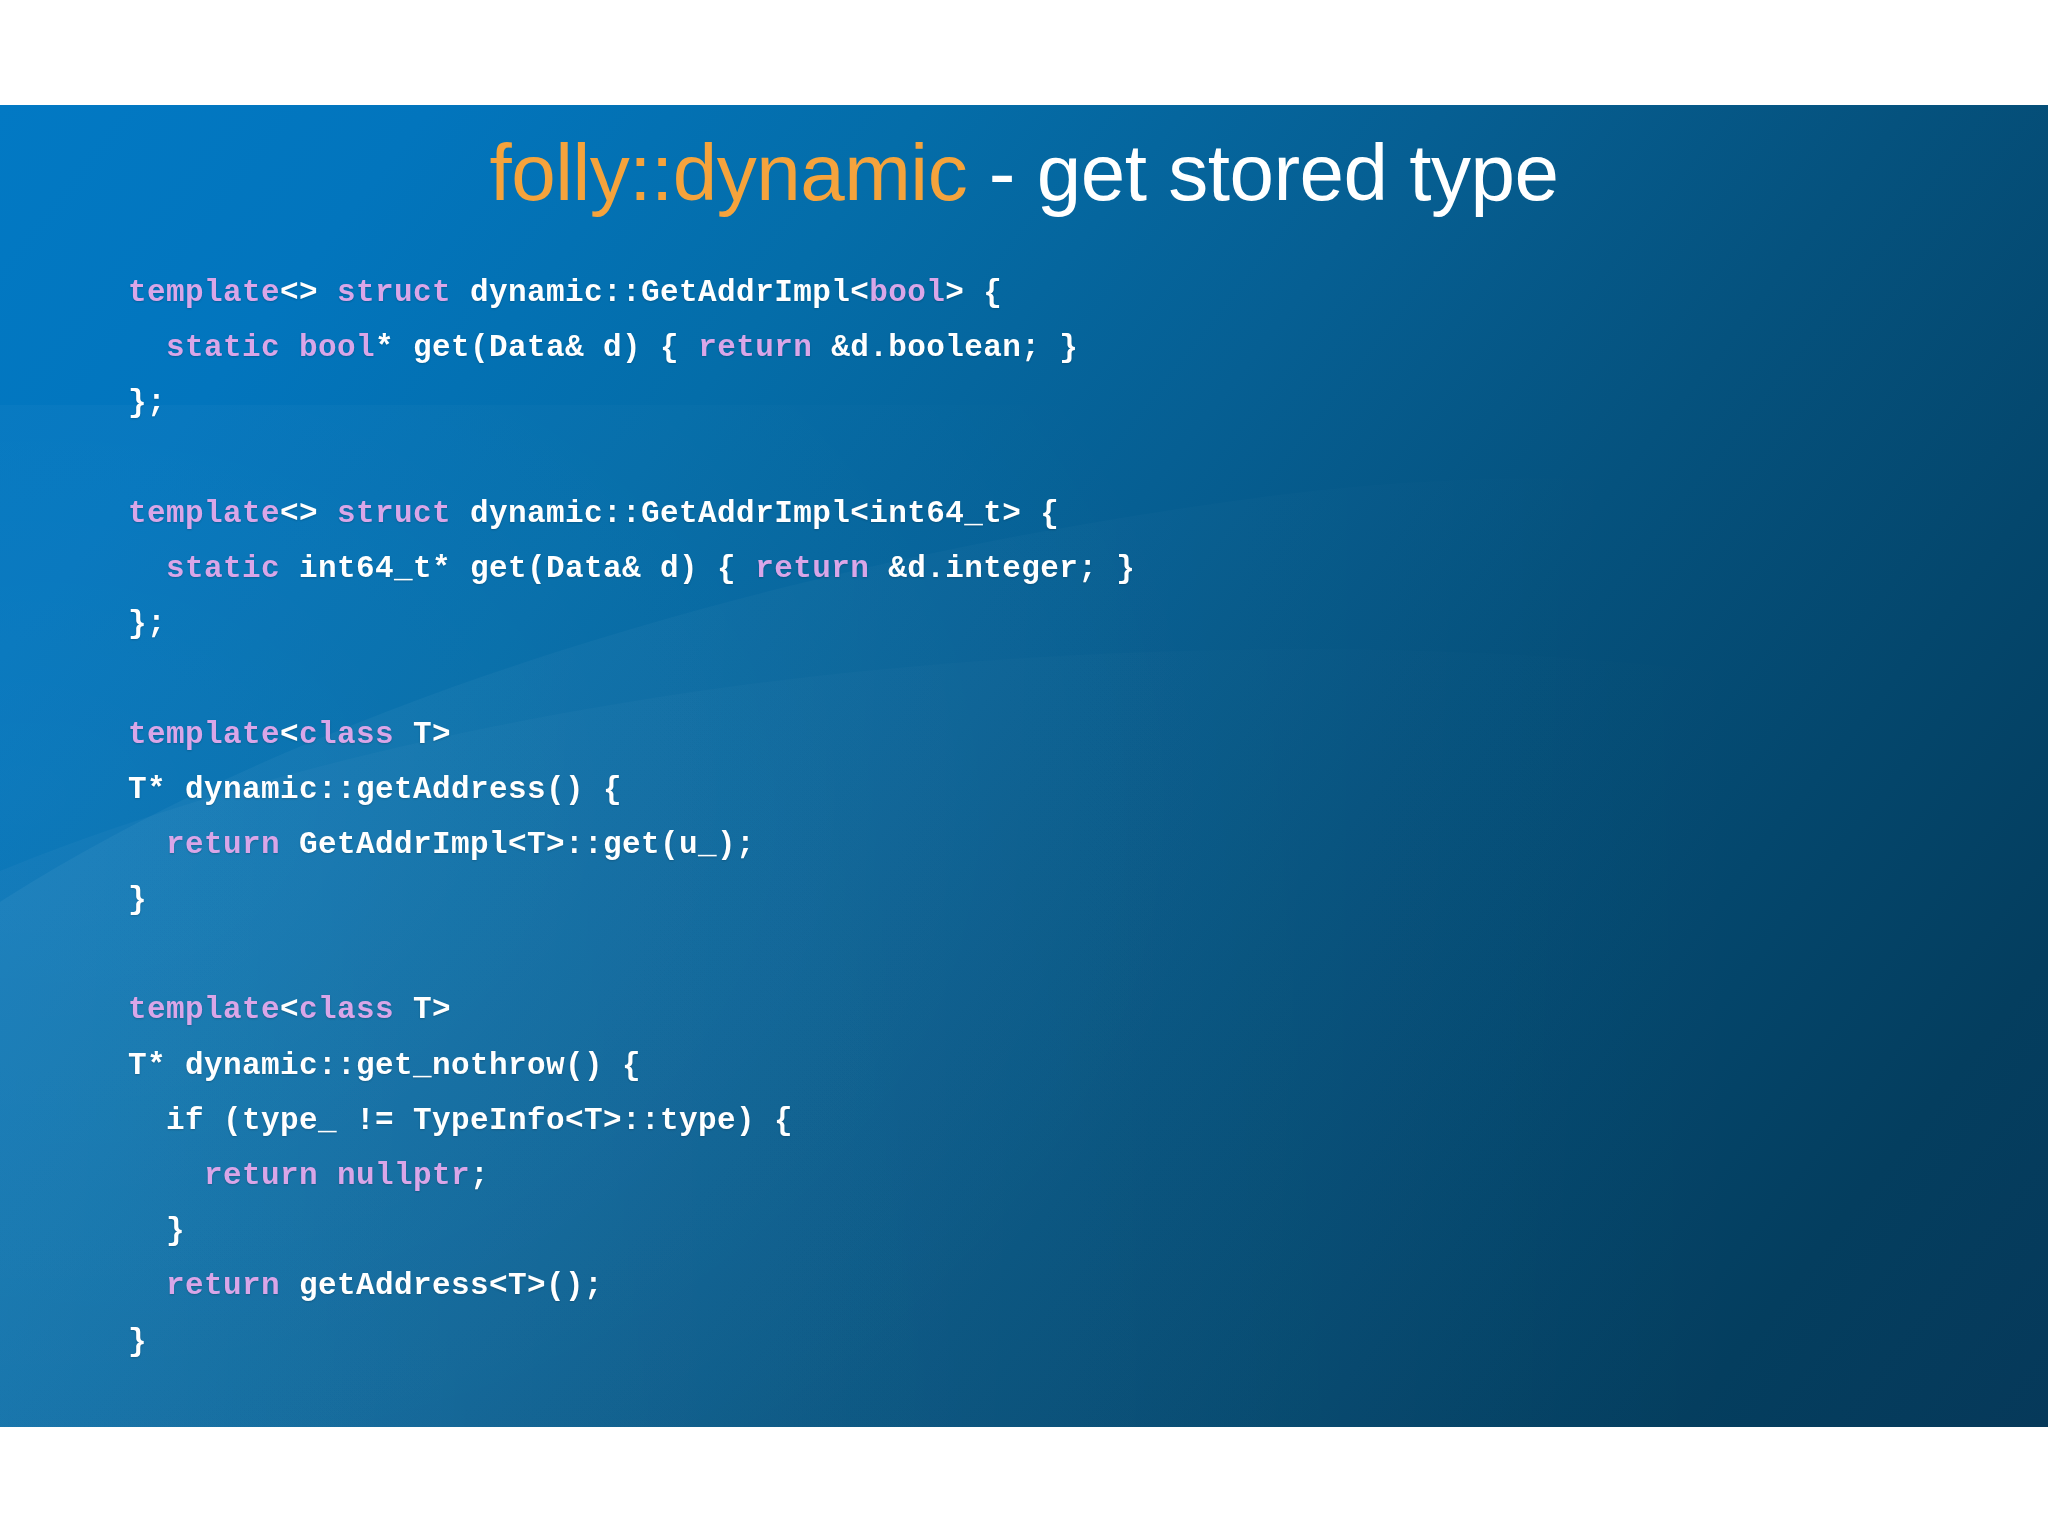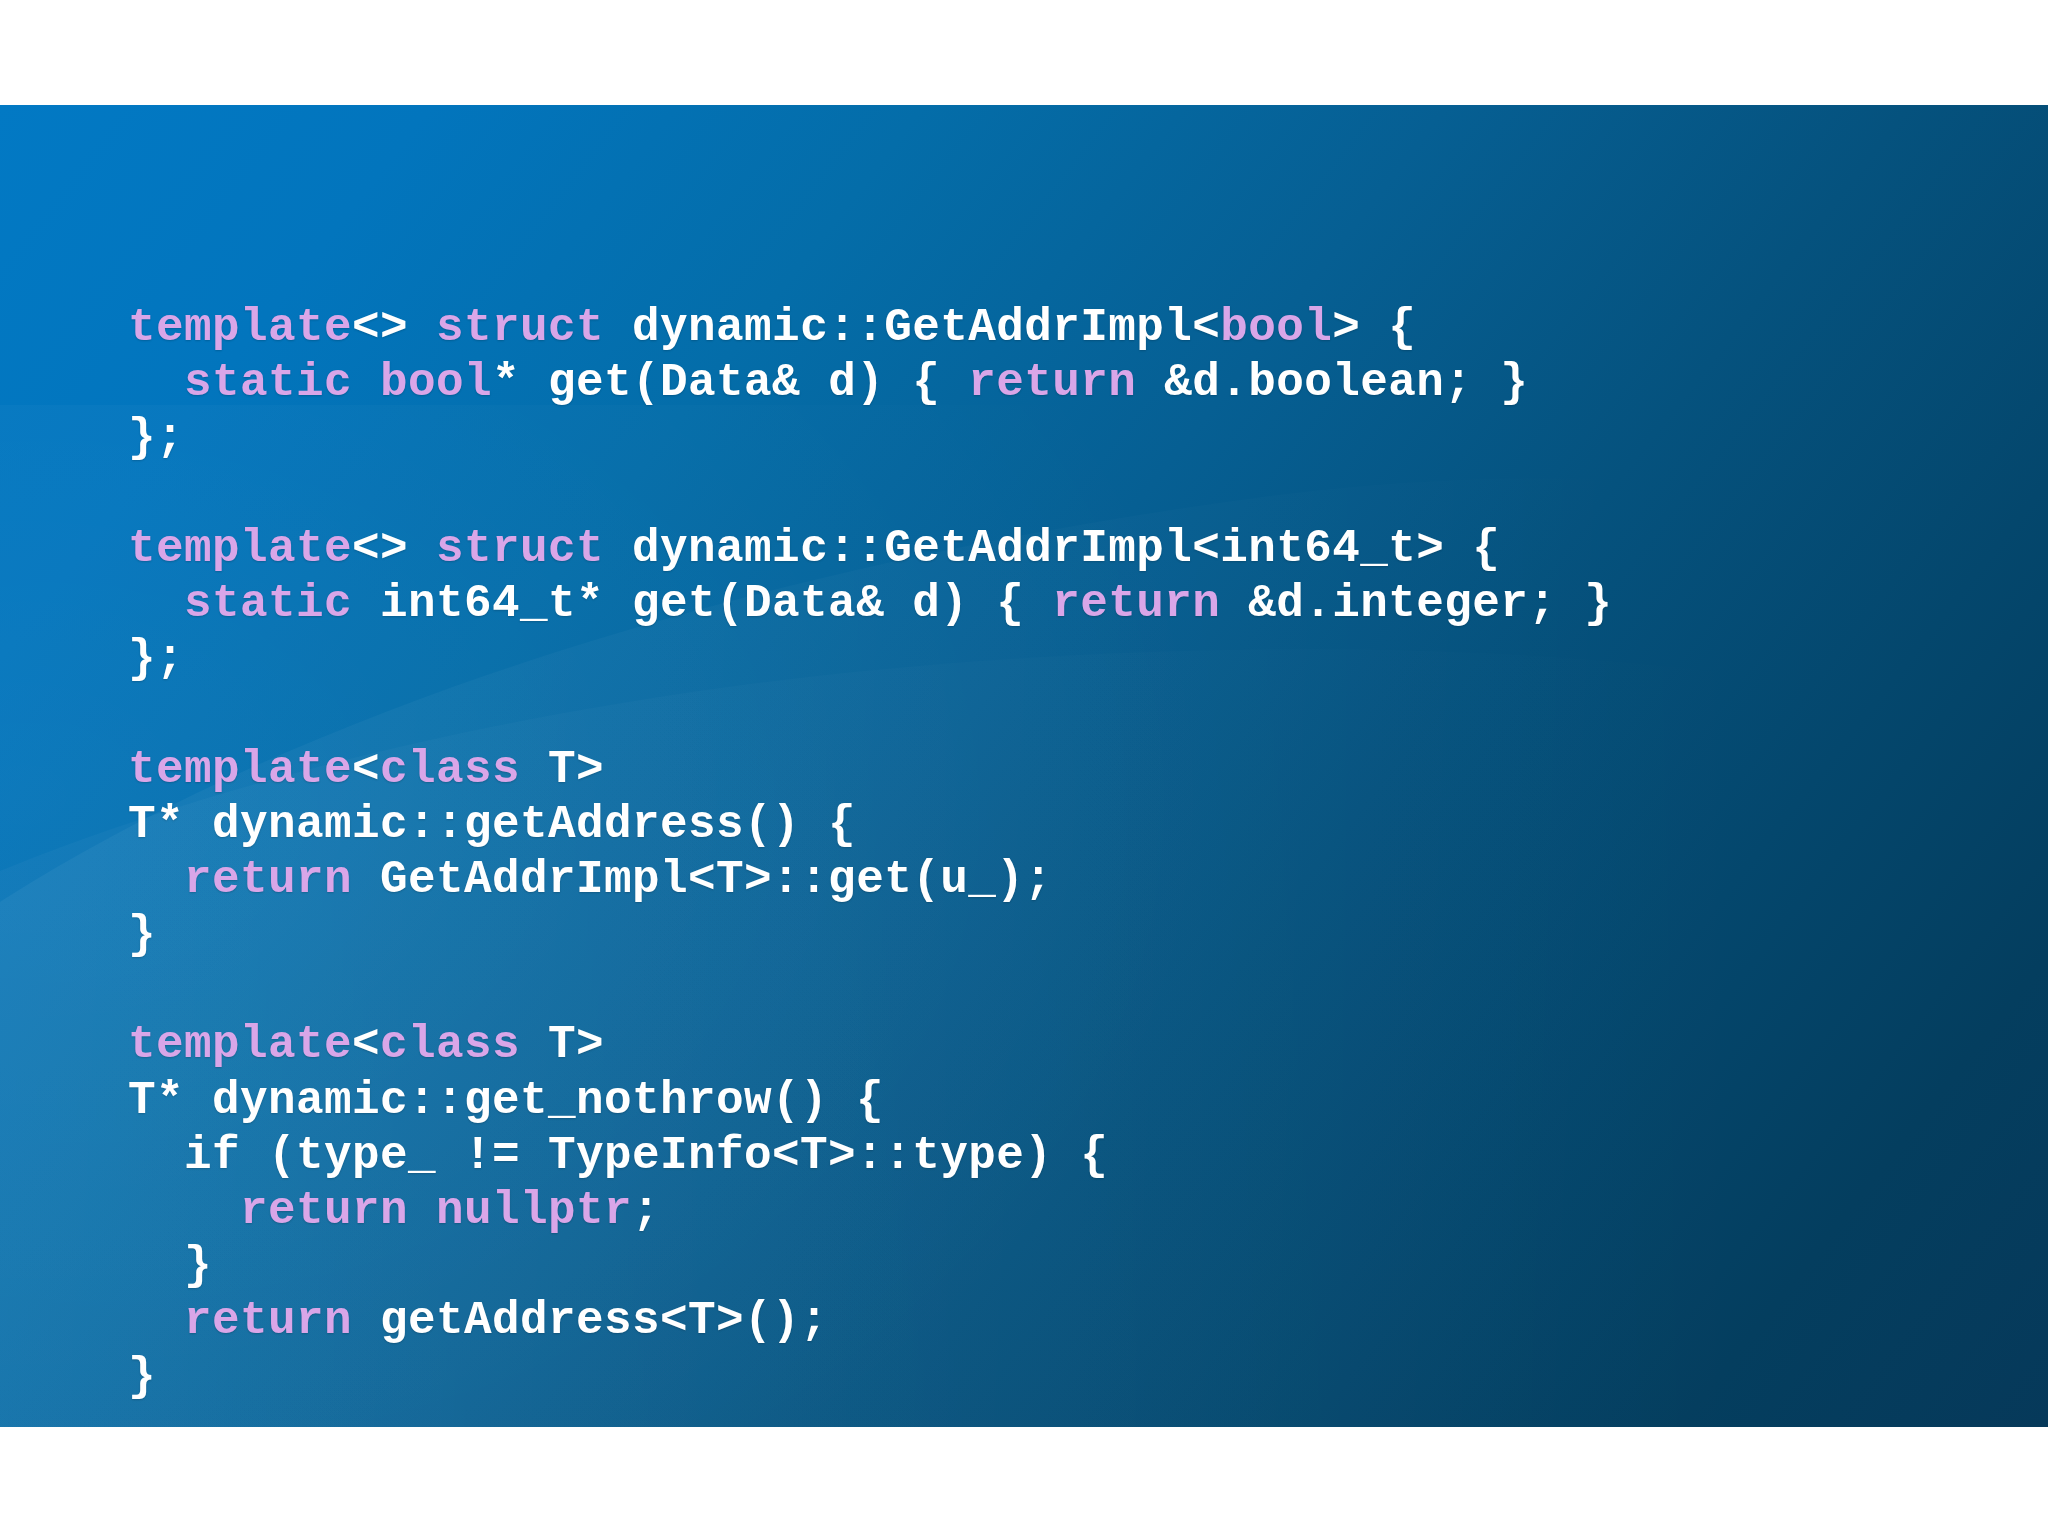--- a/index.html
+++ b/index.html
@@ -74,28 +74,27 @@
   }
   .title .accent { color:#f5a33c; }
   .title .rest   { color:#ffffff; }
 
   
   .code {
     position:absolute;
     left:128px; top:160px;
     z-index:5;
     font-family:"Liberation Mono", "DejaVu Sans Mono", monospace;
-    font-size:46px;
+    font-size:31px;
     font-weight:bold;
     line-height:55.2px;
     letter-spacing:0.4px;
     white-space:pre;
     color:#ffffff;
     text-shadow:0 1px 2px rgba(0,0,0,0.18);
-    margin-top:36px;
   }
   .code .ln { display:block; height:55.2px; }
   .kw  { color:#d9a6e8; }
   .id  { color:#ffffff; }
 
   
   .band-top {
     position:absolute; left:0; top:0;
     width:2048px; height:105px; background:#ffffff;
   }
@@ -108,20 +107,23 @@
 <body>
 
 <div class="page">
 
   <div class="slide">
 
     <div class="swoosh-a"></div>
     <div class="swoosh-b"></div>
     <div class="swoosh-c"></div>
 
+    <h1 class="title">
+      <span class="accent">folly::dynamic</span><span class="rest"> - get stored type</span>
+    </h1>
 
     <pre class="code" id="code-block"><span class="ln"><span class="kw">template</span><span class="id">&lt;&gt; </span><span class="kw">struct</span><span class="id"> dynamic::GetAddrImpl&lt;</span><span class="kw">bool</span><span class="id">&gt; {</span></span><span class="ln"><span class="id">  </span><span class="kw">static bool</span><span class="id">* get(Data&amp; d) { </span><span class="kw">return</span><span class="id"> &amp;d.boolean; }</span></span><span class="ln"><span class="id">};</span></span><span class="ln">&nbsp;</span><span class="ln"><span class="kw">template</span><span class="id">&lt;&gt; </span><span class="kw">struct</span><span class="id"> dynamic::GetAddrImpl&lt;int64_t&gt; {</span></span><span class="ln"><span class="id">  </span><span class="kw">static</span><span class="id"> int64_t* get(Data&amp; d) { </span><span class="kw">return</span><span class="id"> &amp;d.integer; }</span></span><span class="ln"><span class="id">};</span></span><span class="ln">&nbsp;</span><span class="ln"><span class="kw">template</span><span class="id">&lt;</span><span class="kw">class</span><span class="id"> T&gt;</span></span><span class="ln"><span class="id">T* dynamic::getAddress() {</span></span><span class="ln"><span class="id">  </span><span class="kw">return</span><span class="id"> GetAddrImpl&lt;T&gt;::get(u_);</span></span><span class="ln"><span class="id">}</span></span><span class="ln">&nbsp;</span><span class="ln"><span class="kw">template</span><span class="id">&lt;</span><span class="kw">class</span><span class="id"> T&gt;</span></span><span class="ln"><span class="id">T* dynamic::get_nothrow() {</span></span><span class="ln"><span class="id">  if (type_ != TypeInfo&lt;T&gt;::type) {</span></span><span class="ln"><span class="id">    </span><span class="kw">return nullptr</span><span class="id">;</span></span><span class="ln"><span class="id">  }</span></span><span class="ln"><span class="id">  </span><span class="kw">return</span><span class="id"> getAddress&lt;T&gt;();</span></span><span class="ln"><span class="id">}</span></span></pre>
 
   </div>
 
   <div class="band-top"></div>
   <div class="band-bottom"></div>
 
 </div>
 

